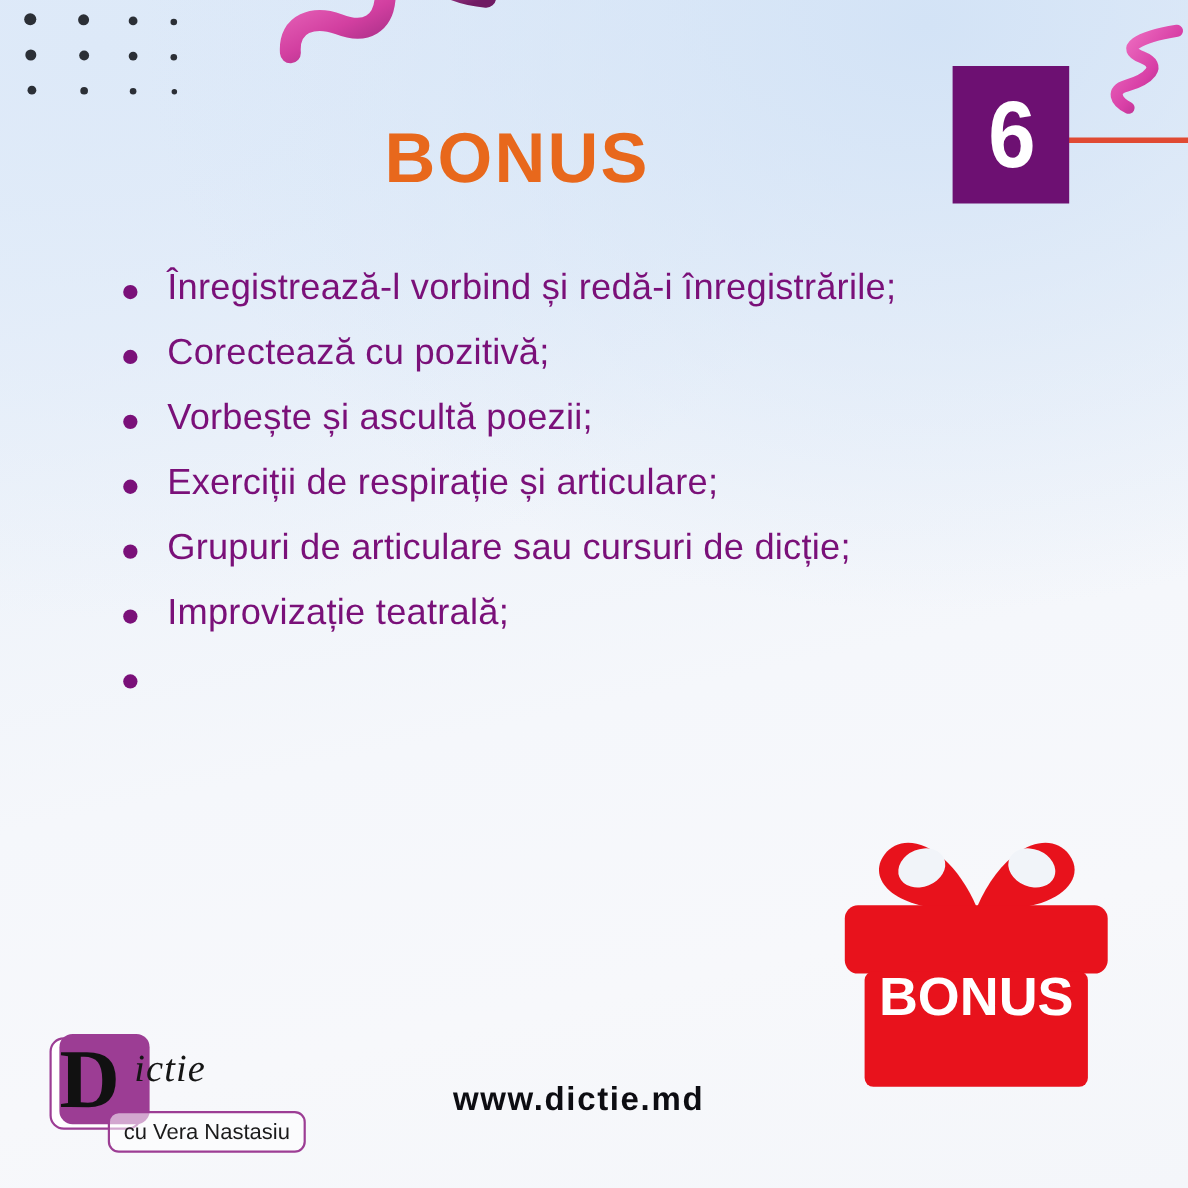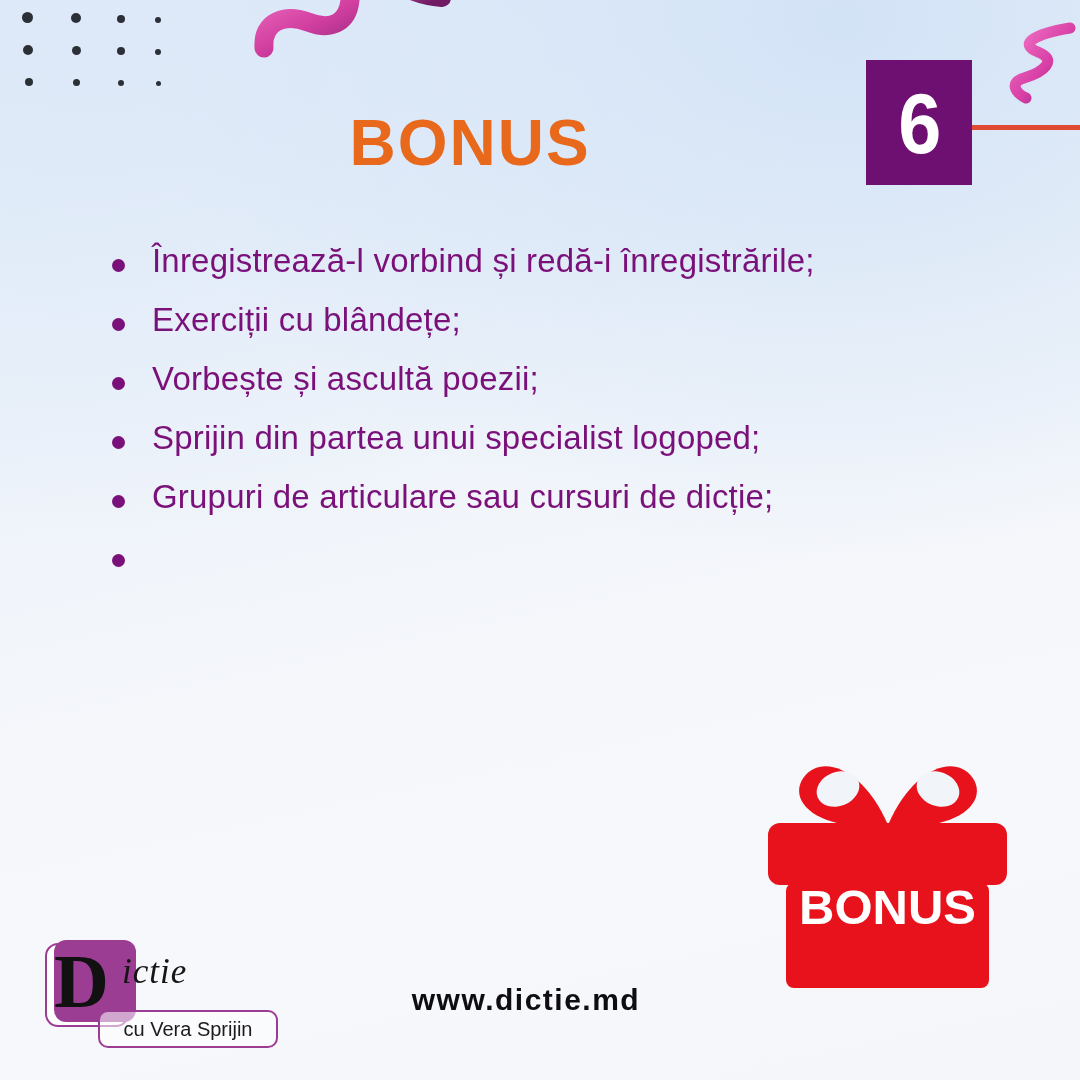--- a/index.html
+++ b/index.html
@@ -176,33 +176,37 @@
 
   <div class="title">BONUS</div>
 
   <ul class="list">
     <li>
       <span class="dot"></span>
       <span class="txt">Înregistrează-l vorbind și redă-i înregistrările;</span>
     </li>
     <li>
       <span class="dot"></span>
-      <span class="txt">Exerciții cu blândețe;</span>
+      <span class="txt">Corectează cu pozitivă;</span>
     </li>
     <li>
       <span class="dot"></span>
       <span class="txt">Vorbește și ascultă poezii;</span>
     </li>
     <li>
       <span class="dot"></span>
-      <span class="txt">Sprijin din partea unui specialist logoped;</span>
+      <span class="txt">Exerciții de respirație și articulare;</span>
     </li>
     <li>
       <span class="dot"></span>
       <span class="txt">Grupuri de articulare sau cursuri de dicție;</span>
+    </li>
+    <li>
+      <span class="dot"></span>
+      <span class="txt">Improvizație teatrală;</span>
     </li>
     <li>
       <span class="dot"></span>
     </li>
   </ul>
 
   <div class="gift">
     <svg viewBox="0 0 255 245" width="255" height="245">
 
       <path d="M128 80 C104 24 62 8 44 32 C26 56 58 88 128 80 Z" fill="#e8121c"></path>
@@ -220,17 +224,17 @@
   <div class="site">www.dictie.md</div>
 
   <div class="logo">
     <svg viewBox="0 0 235 120" width="235" height="120" style="position:absolute;left:0;top:0;">
       <rect x="6" y="6" width="82" height="82" rx="12" fill="#ffffff" stroke="#9c3d94" stroke-width="2"></rect>
       <rect x="14" y="2" width="82" height="82" rx="12" fill="#9c3d94"></rect>
     </svg>
     <div class="logo-d">D</div>
     <div class="logo-word">ictie</div>
     <div class="logo-bubble">
-      <span>cu Vera Sprijin</span>
+      <span>cu Vera Nastasiu</span>
     </div>
   </div>
 
 </div>
 
 </body></html>

